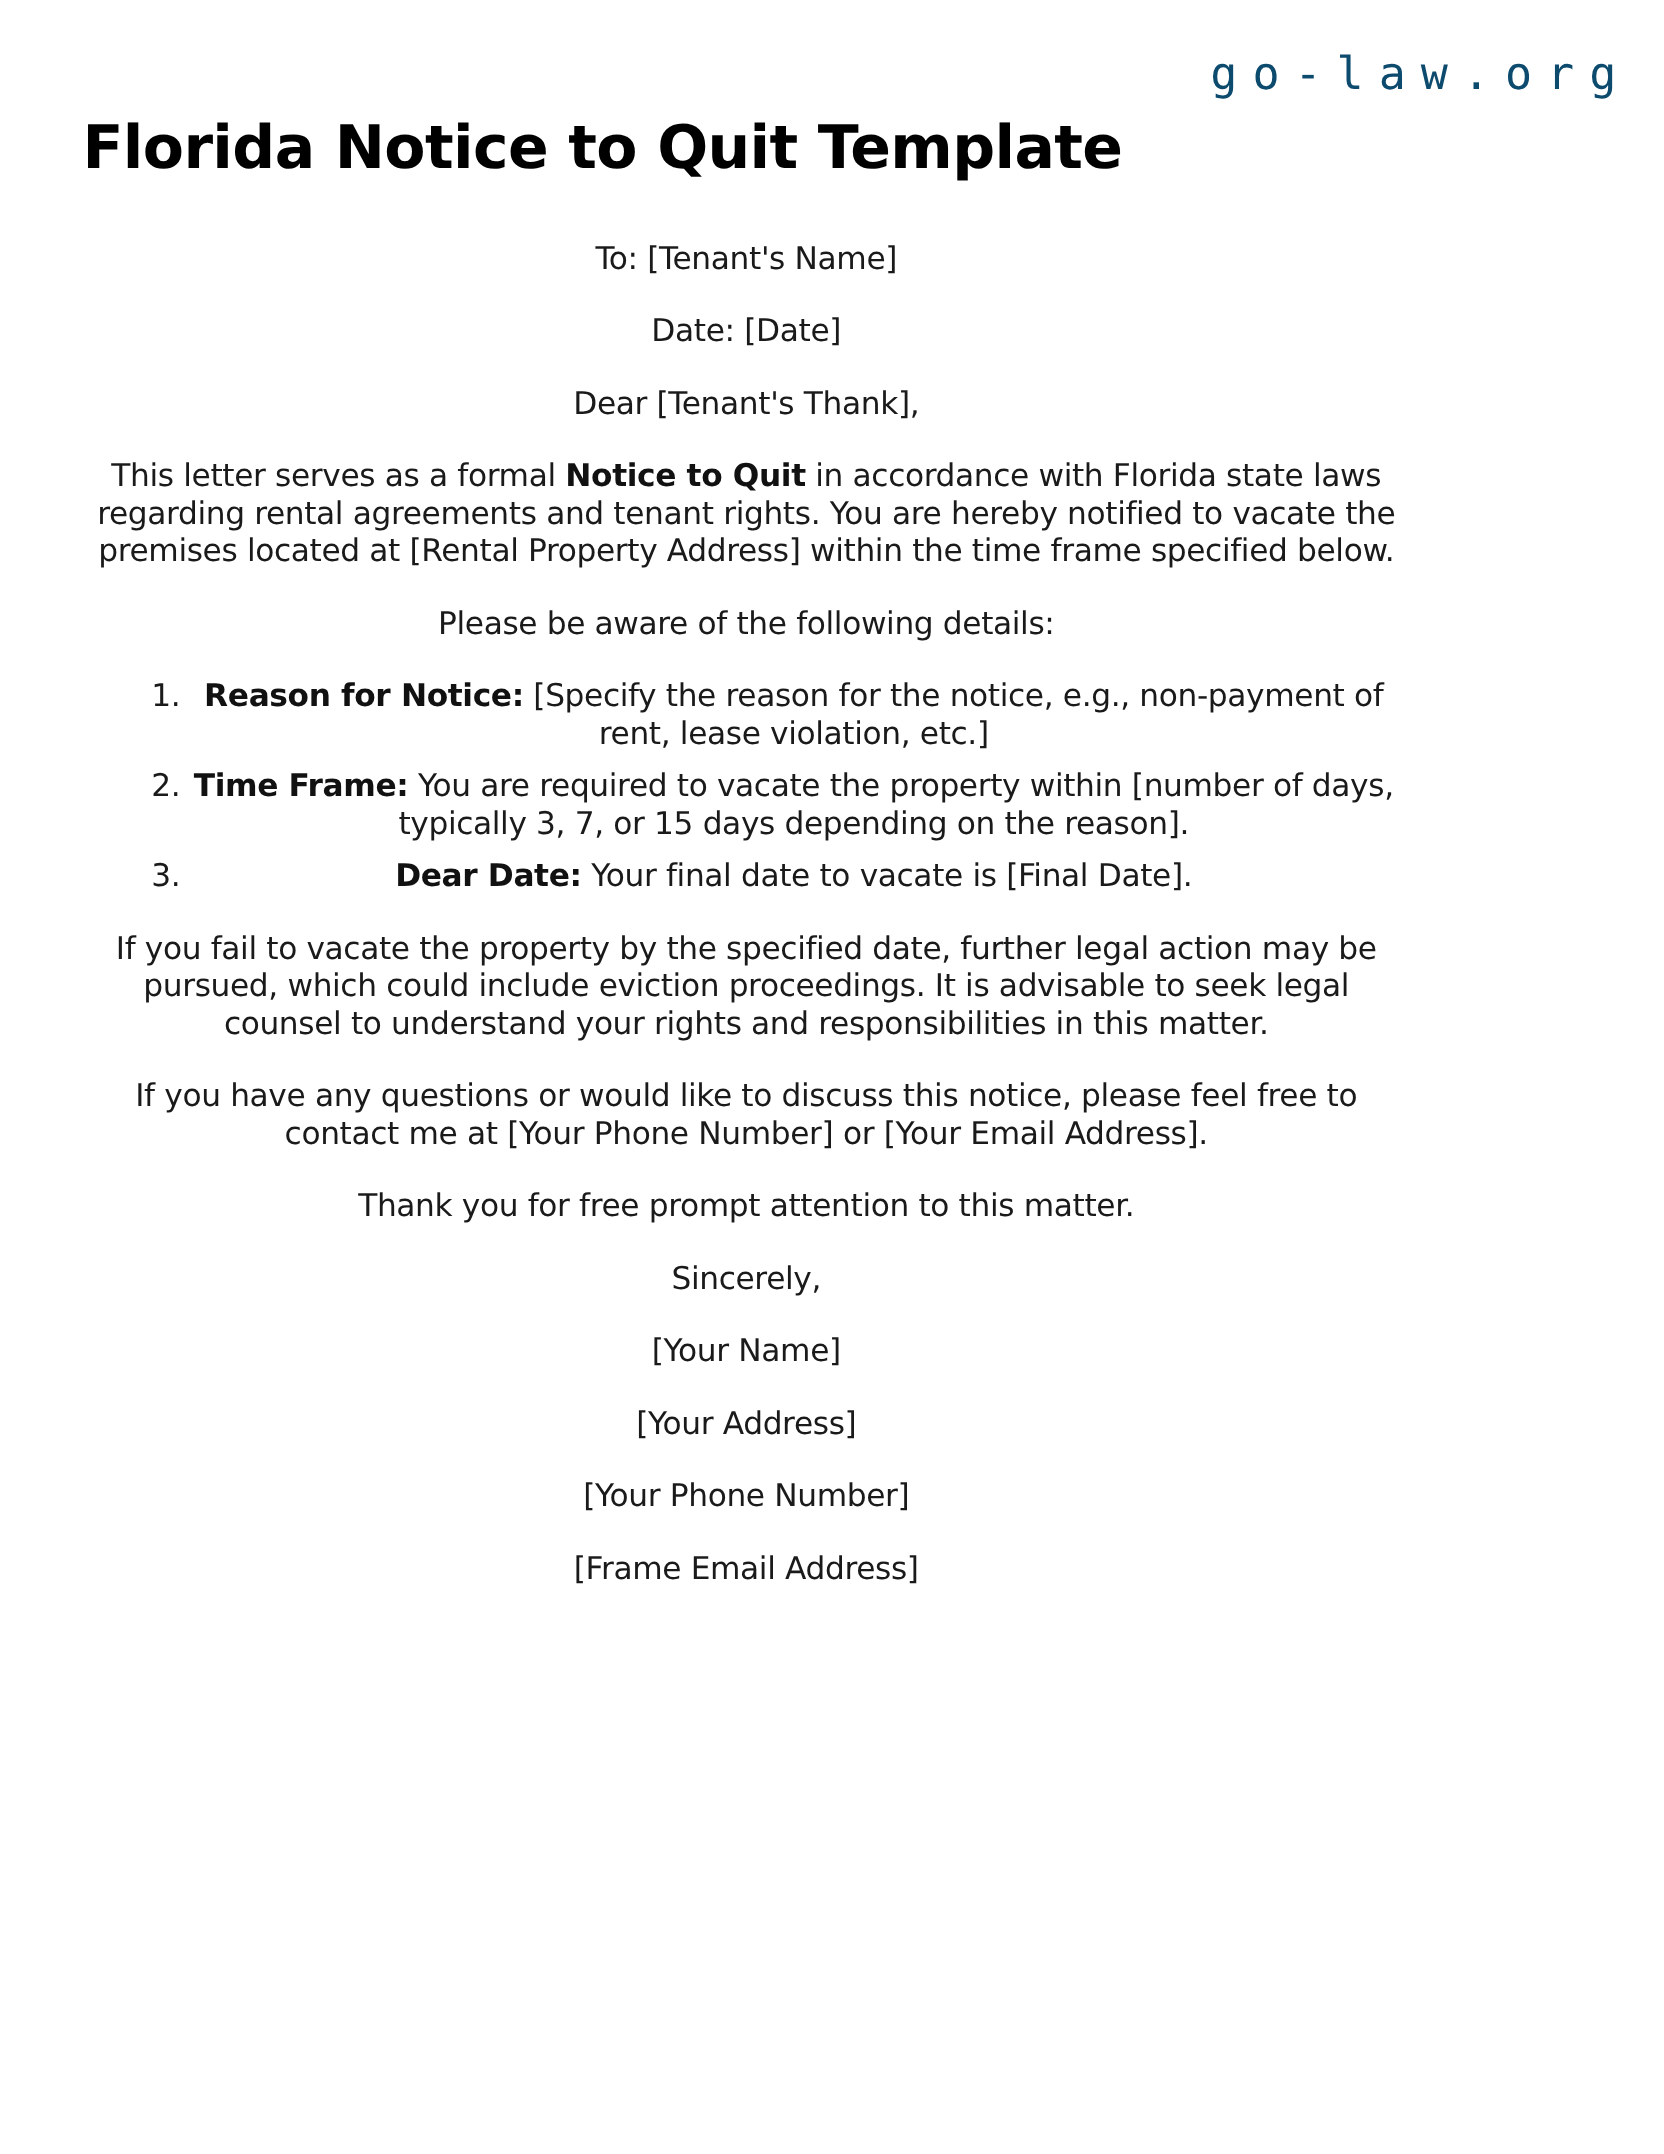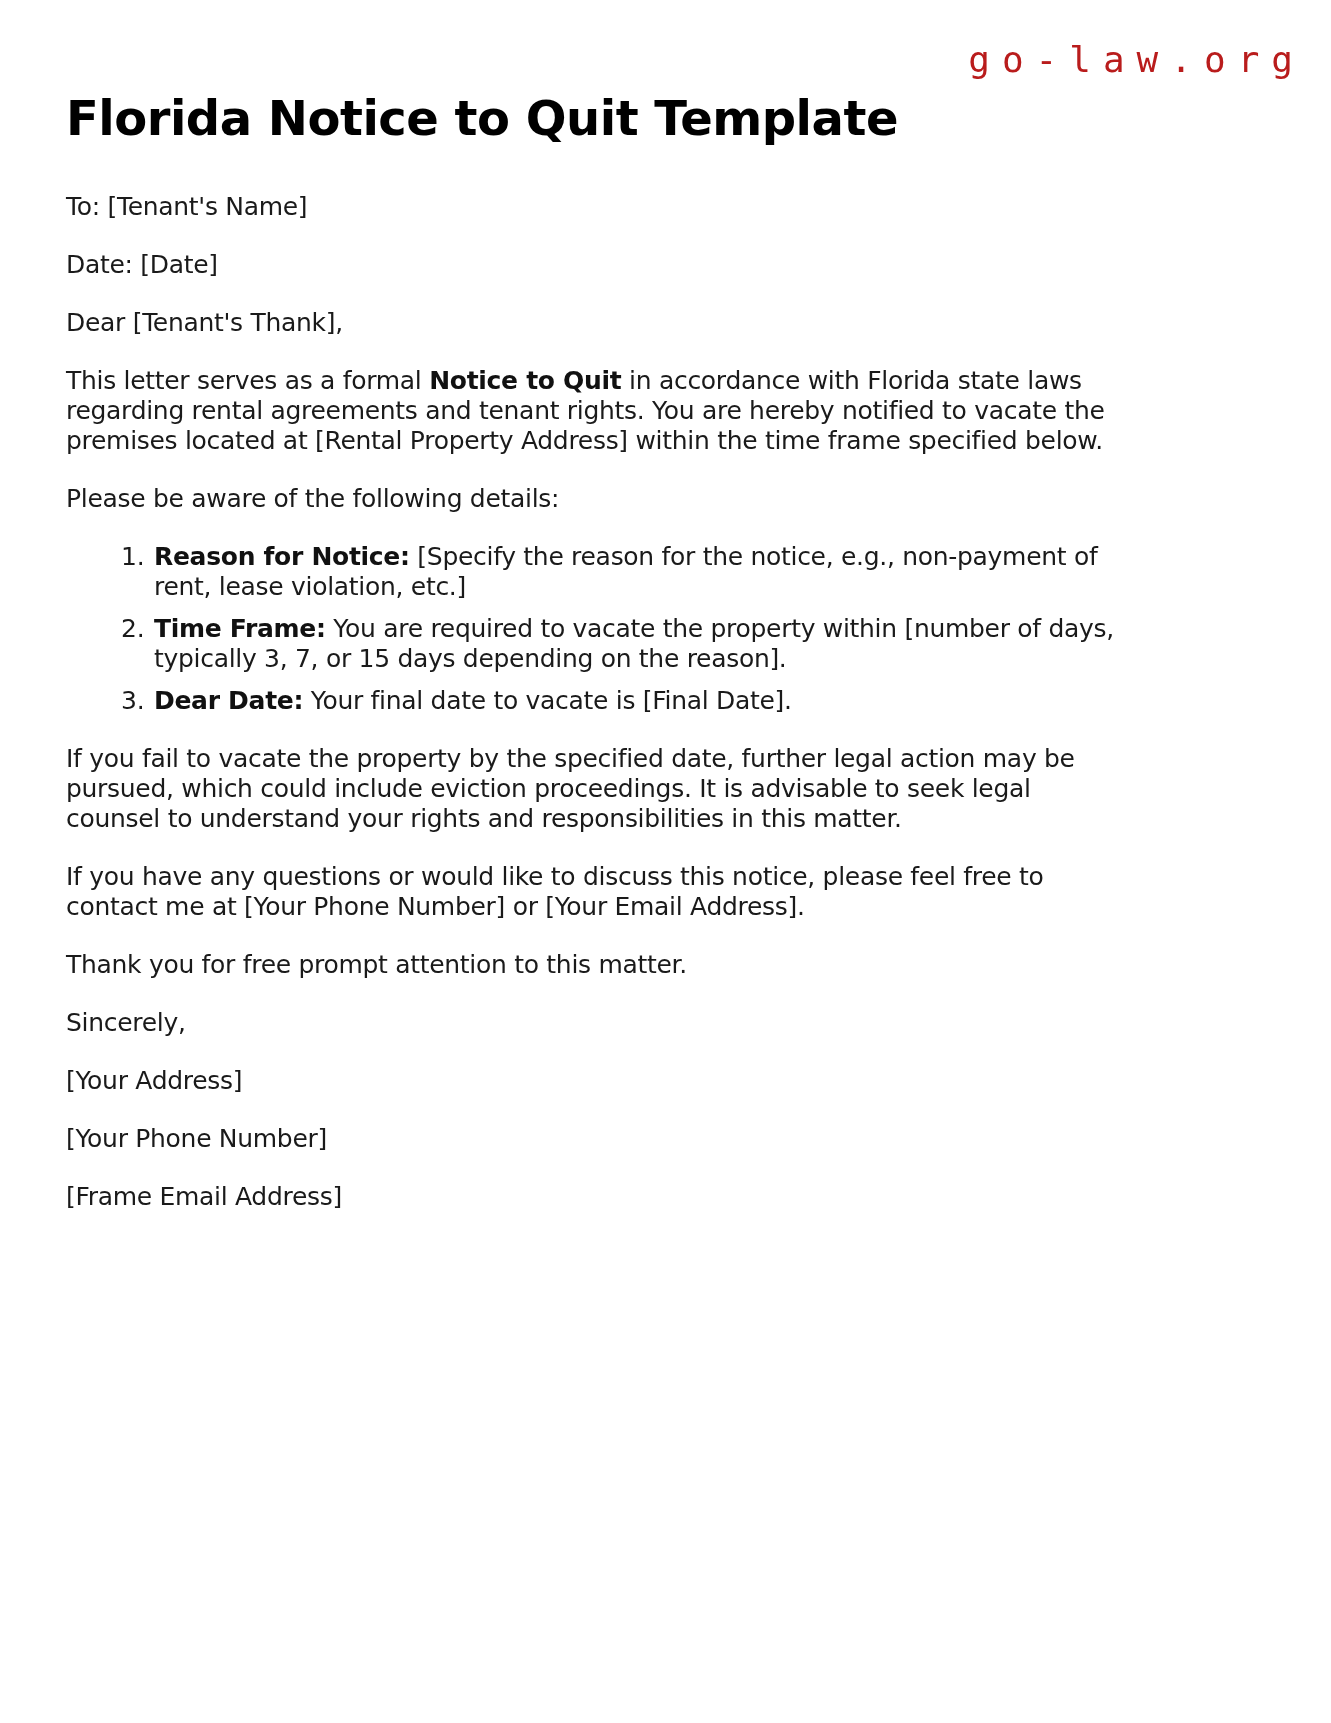--- a/index.html
+++ b/index.html
@@ -19,37 +19,38 @@
     background: #ffffff;
     padding: 42px 0 0 66px;
   }
   .site-logo {
     width: 1239px; 
     text-align: right;
     font-family: "DejaVu Sans Mono", "Liberation Mono", monospace;
     font-size: 36px;
     line-height: 36px;
     letter-spacing: 12px;
-    color: #b91c1c;
+    color: #0c4a6e;
     white-space: nowrap;
   }
   h1.doc-title {
     margin: 12px 16px 46px 0;
     font-size: 48px;
     line-height: 56px;
     font-weight: bold;
     letter-spacing: -0.5px;
     color: #000000;
   }
   .letter {
     width: 1062px;
     font-size: 25px;
     line-height: 30px;
     letter-spacing: -0.3px;
     color: #1a1a1a;
+    text-align: center;
   }
   .letter p {
     margin: 28px 0;
   }
   .letter ol {
     margin: 25px 0;
     padding-left: 74px;
   }
   .letter ol li {
     margin: 12px;
@@ -87,20 +88,21 @@
     </ol>
 
     <p>If you fail to vacate the property by the specified date, further legal action may be pursued, which could include eviction proceedings. It is advisable to seek legal counsel to understand your rights and responsibilities in this matter.</p>
 
     <p>If you have any questions or would like to discuss this notice, please feel free to contact me at [Your Phone Number] or [Your Email Address].</p>
 
     <p>Thank you for free prompt attention to this matter.</p>
 
     <p>Sincerely,</p>
 
+    <p>[Your Name]</p>
 
     <p>[Your Address]</p>
 
     <p>[Your Phone Number]</p>
 
     <p>[Frame Email Address]</p>
 
   </div>
 </div>
 

